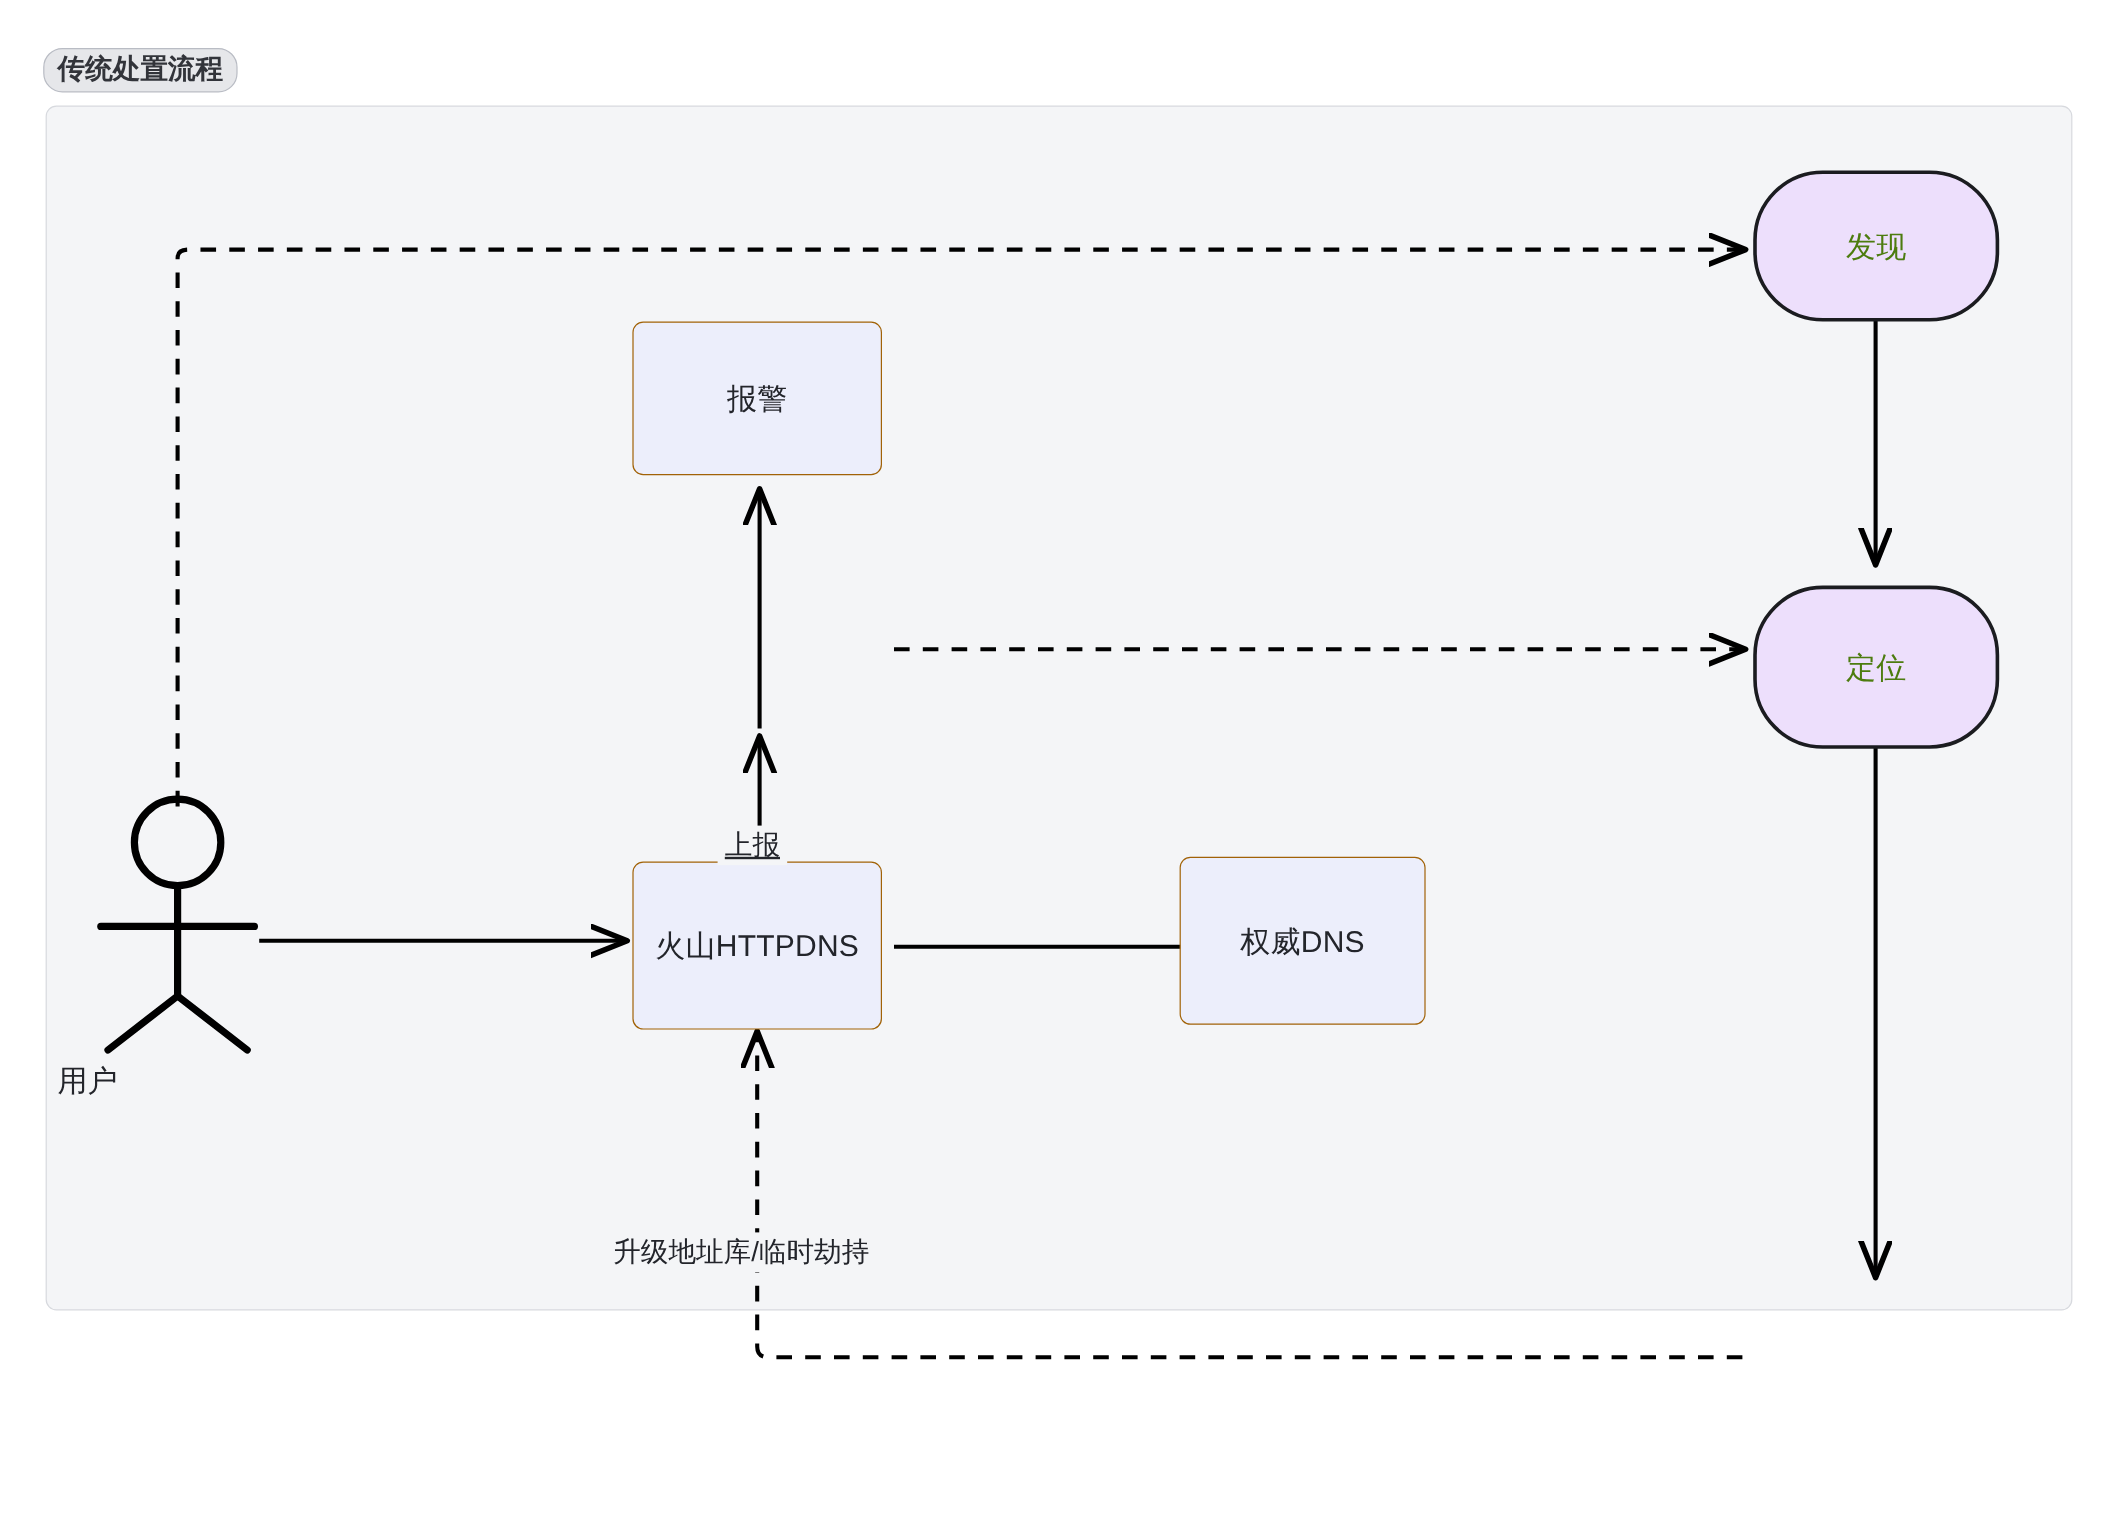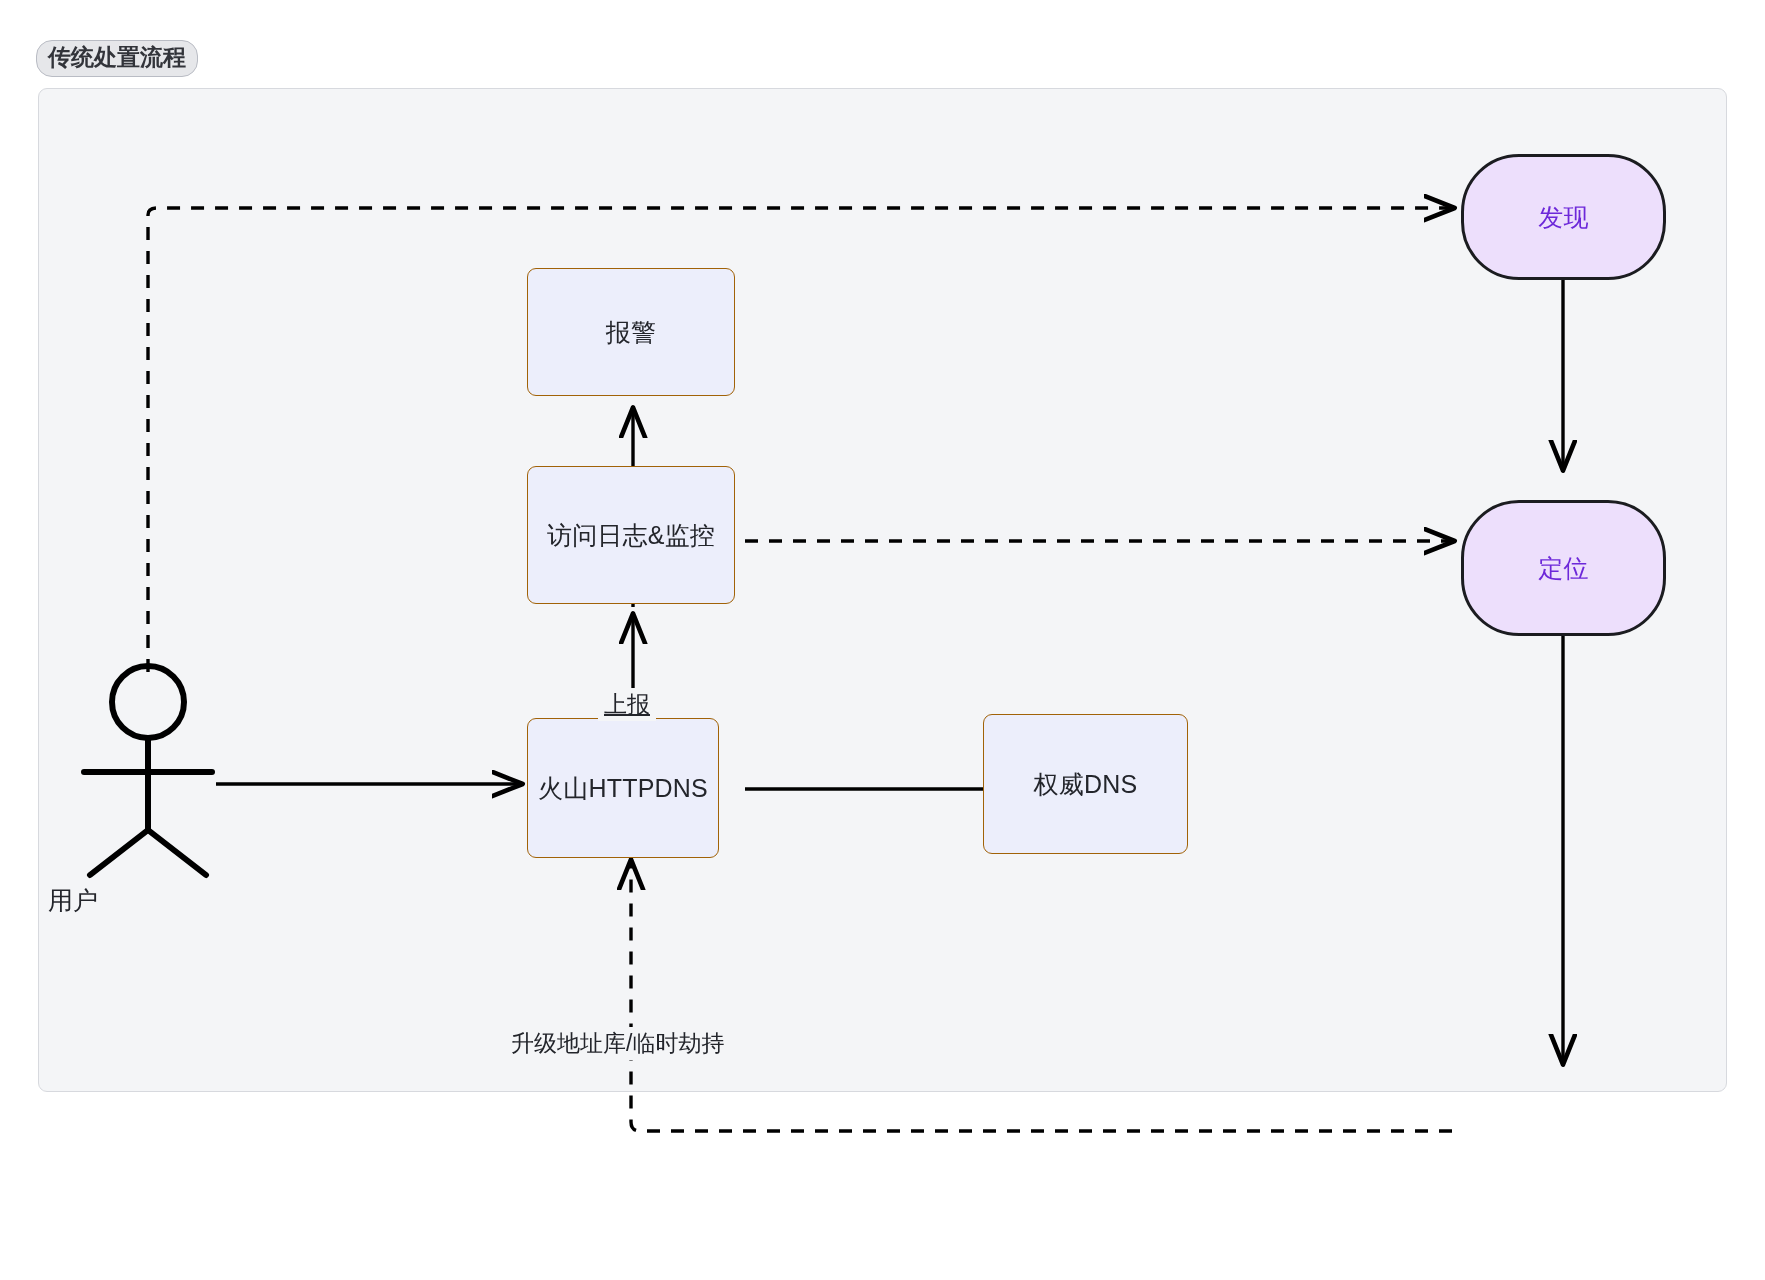--- a/index.html
+++ b/index.html
@@ -75,24 +75,23 @@
   .node-stadium {
     position: absolute;
     box-sizing: border-box;
     background: #eddffc;
     border: 3px solid #1b1c20;
     border-radius: 58px;
     display: flex;
     align-items: center;
     justify-content: center;
     font-size: 25px;
-    color: #6d28d9;
+    color: #4d7c0f;
     z-index: 4;
     letter-spacing: 0.2px;
-    margin-top: 12px;
   }
 
   
   .actor {
     position: absolute;
     z-index: 4;
   }
   .actor-label {
     position: absolute;
     width: 200px;
@@ -152,23 +151,22 @@
     <circle cx="70" cy="42" r="36" fill="none" stroke="#000000" stroke-width="6"></circle>
     <line x1="70" y1="78" x2="70" y2="170" stroke="#000000" stroke-width="6" stroke-linecap="round"></line>
     <line x1="6" y1="112" x2="134" y2="112" stroke="#000000" stroke-width="6" stroke-linecap="round"></line>
     <line x1="70" y1="170" x2="12" y2="215" stroke="#000000" stroke-width="6" stroke-linecap="round"></line>
     <line x1="70" y1="170" x2="128" y2="215" stroke="#000000" stroke-width="6" stroke-linecap="round"></line>
   </svg>
   <div class="actor-label" style="left:48px; top:884px;">用户</div>
 
   <div class="node-rect" style="left:527px; top:268px; width:208px; height:128px;">报警</div>
 
-  <div class="node-rect" style="left:527px; top:466px; width:208px; height:138px;">访问日志&amp;监控</div>
 
-  <div class="node-rect" style="left:527px; top:718px; width:192px; height:140px;">火山HTTPDNS</div>
+  <div class="node-rect" style="left:527px; top:718px; width:208px; height:140px;">火山HTTPDNS</div>
 
   <div class="node-rect" style="left:983px; top:714px; width:205px; height:140px;">权威DNS</div>
 
   <div class="node-stadium" style="left:1461px; top:142px; width:205px; height:126px;">发现</div>
 
   <div class="node-stadium" style="left:1461px; top:488px; width:205px; height:136px;">定位</div>
 
 
   <div class="edge-label" style="left:598px; top:688px;text-decoration:underline;">上报</div>
 

